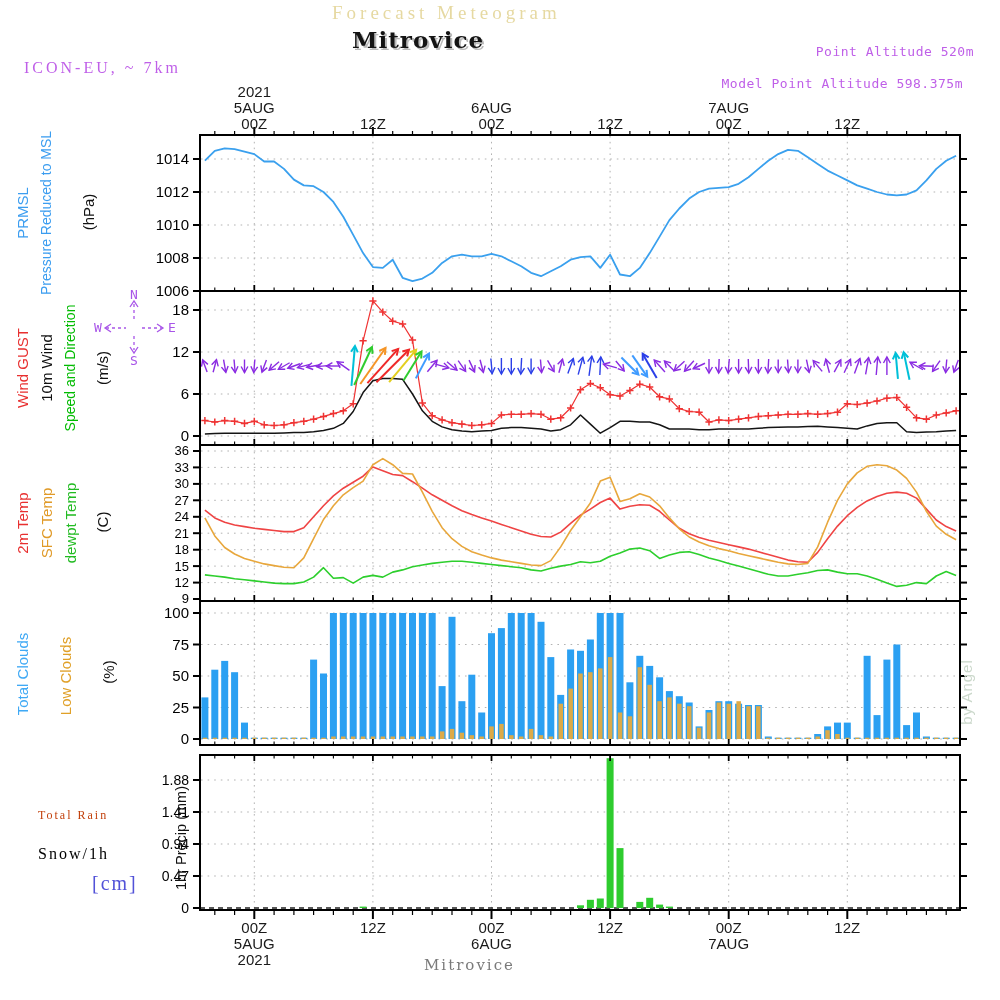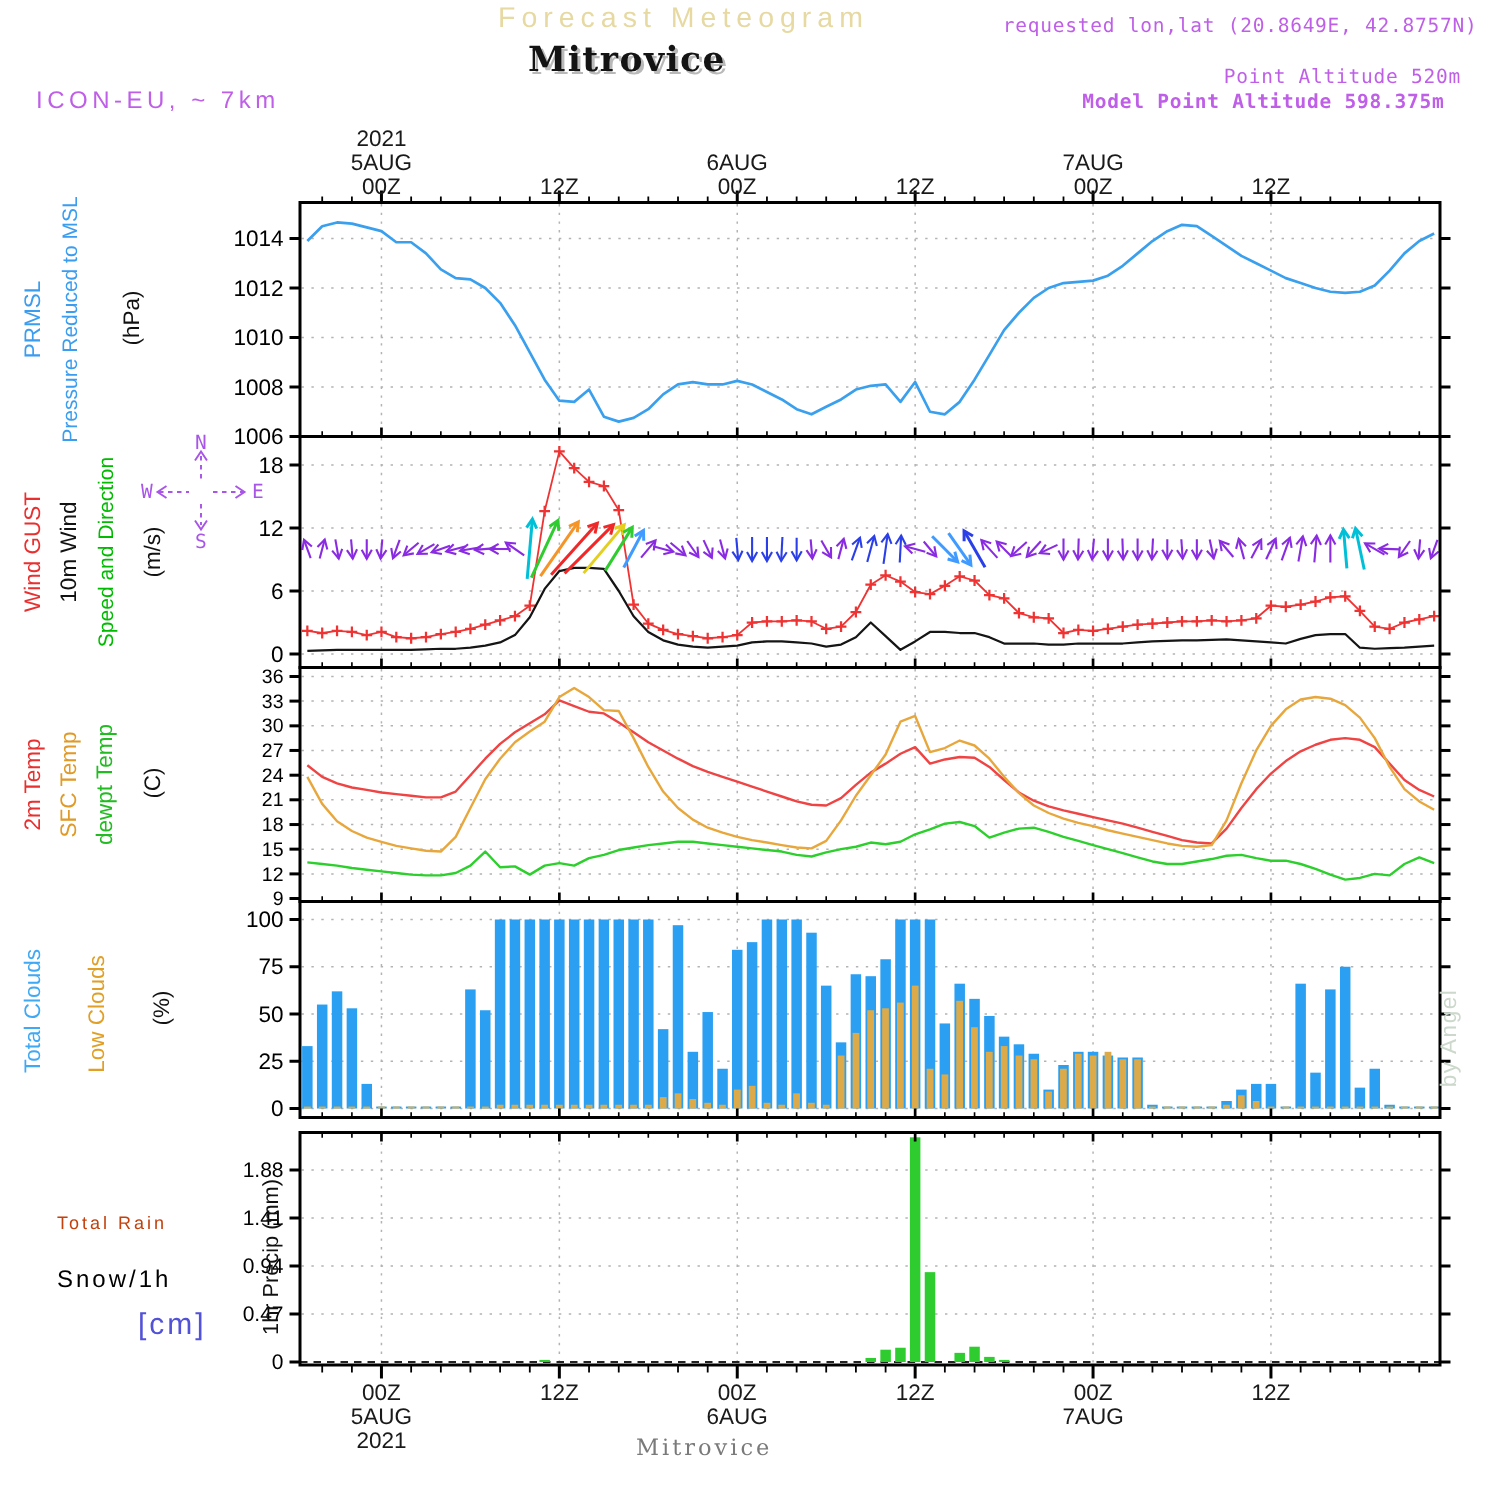--- a/index.html
+++ b/index.html
@@ -1,20 +1,20 @@
 <!DOCTYPE html>
 <html><head>
 <meta charset="utf-8">
 <style>
   html,body{margin:0;padding:0;background:#fff;}
   .stage{position:relative;width:1000px;height:1000px;background:#fff;overflow:hidden;
          font-family:"Liberation Sans",sans-serif;}
   .abs{position:absolute;white-space:nowrap;}
   .vl{position:absolute;white-space:nowrap;transform:translate(-50%,-50%) rotate(-90deg);}
-  .mono{font-family:Liberation Sans, sans-serif;}
+  .mono{font-family:Liberation Serif, serif;}
   .hdr-title{left:332px;top:2px;font-size:19px;letter-spacing:4px;color:#e6d9a2;}
   .hdr-station{left:352px;top:26px;font-size:23px;font-weight:bold;color:#141414;
                font-family:"DejaVu Serif",serif;letter-spacing:1px;text-shadow:2px 2px 0 #b9b9b9;}
   .hdr-model{left:24px;top:59px;font-size:16px;letter-spacing:3px;color:#bf5fe8;}
   .pr{position:absolute;white-space:nowrap;font-family:"DejaVu Sans Mono",monospace;
       font-size:13px;letter-spacing:0.5px;color:#bf5fe8;}
   .wm{left:966px;top:692px;transform:translate(-50%,-50%) rotate(-90deg);
       font-size:15px;color:#cbd8cb;letter-spacing:1px;}
   .foot{left:424px;top:956px;font-size:15px;color:#7a7a7a;letter-spacing:2px;
         font-family:"DejaVu Serif",serif;}
@@ -939,23 +939,22 @@
       <text x="728.7" y="113" font-size="15" text-anchor="middle" fill="#1a1a1a">7AUG</text>
       <text x="728.7" y="933" font-size="15" text-anchor="middle" fill="#1a1a1a">00Z</text>
       <text x="728.7" y="949" font-size="15" text-anchor="middle" fill="#1a1a1a">7AUG</text>
       <text x="847.3" y="129" font-size="15" text-anchor="middle" fill="#1a1a1a">12Z</text>
       <text x="847.3" y="933" font-size="15" text-anchor="middle" fill="#1a1a1a">12Z</text>
     </svg>
 
   <div class="abs mono hdr-title">Forecast Meteogram</div>
   <div class="abs hdr-station">Mitrovice</div>
   <div class="abs mono hdr-model">ICON-EU, ~ 7km</div>
-  <div class="pr" style="right:15px;top:10px;">requested lon,lat (20.8649E, 42.8757N)</div>
   <div class="pr" style="right:26px;top:44px;">Point Altitude 520m</div>
-  <div class="pr" style="right:37px;top:61px;font-weight:bold;">Model Point Altitude 598.375m</div>
+  <div class="pr" style="right:37px;top:76px;">Model Point Altitude 598.375m</div>
 
   <div class="vl" style="left:22px;top:213px;font-size:15px;color:#3b9df0;">PRMSL</div>
   <div class="vl" style="left:46px;top:213px;font-size:14px;color:#3b9df0;">Pressure Reduced to MSL</div>
   <div class="vl" style="left:88px;top:212px;font-size:15px;color:#111;">(hPa)</div>
 
   <div class="vl" style="left:22px;top:368px;font-size:15px;color:#e83030;">Wind GUST</div>
   <div class="vl" style="left:46px;top:368px;font-size:15px;color:#111;">10m Wind</div>
   <div class="vl" style="left:70px;top:368px;font-size:14px;color:#00bb00;">Speed and Direction</div>
   <div class="vl" style="left:102px;top:368px;font-size:15px;color:#111;">(m/s)</div>
 

